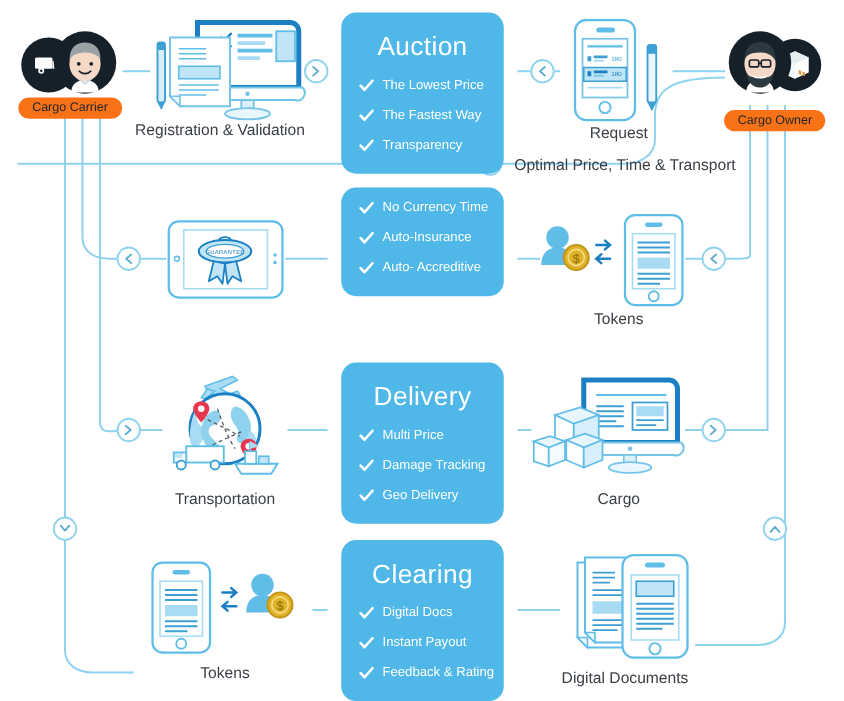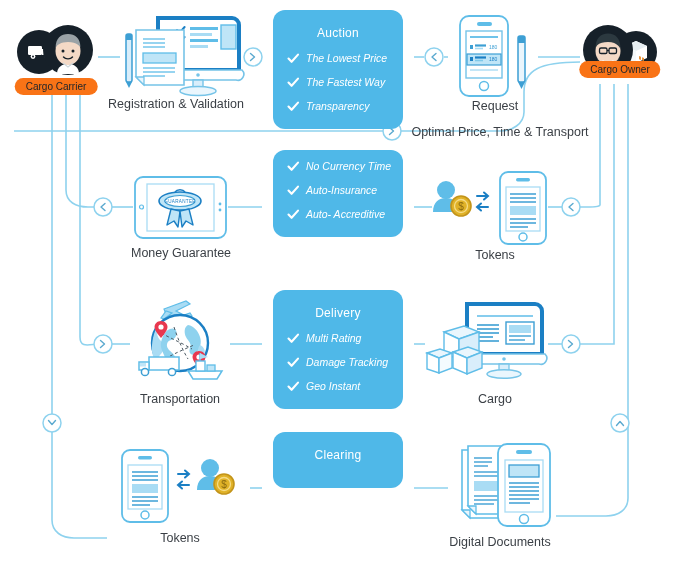--- a/index.html
+++ b/index.html
@@ -19,27 +19,27 @@
     width:130px;
     border-radius:12px;
     background:var(--cardblue,#4FB8E8);
     color:#ffffff;
     padding:10px 0 14px 0;
     box-sizing:border-box;
     z-index:4;
   }
   .card-title{
     text-align:center;
-    font-size:12px;
+    font-size:21px;
     letter-spacing:.3px;
     margin:6px 0 12px 0;
     color:#ffffff;
     font-weight:400;
   }
-  .bullets{margin:0;padding:0 0 0 14px;list-style:none;font-style:italic;}
+  .bullets{margin:0;padding:0 0 0 14px;list-style:none;}
   .bullets li{
     display:flex;align-items:flex-start;
     font-size:10.5px;
     line-height:13px;
     margin-bottom:11px;
     color:#ffffff;
     white-space:nowrap;
   }
   .bullets li:last-child{margin-bottom:2px;}
   .tick{
@@ -208,21 +208,21 @@
         <path d="M23,56 C23,49 28,46 34,46 C40,46 45,49 45,56 Z" fill="#ffffff"></path>
         <ellipse cx="34" cy="33" rx="12.5" ry="14" fill="#f4d9c6"></ellipse>
         <path d="M21.5,31 C21.5,20 26.5,15.5 34,15.5 C41.5,15.5 46.5,20 46.5,31 C46.5,31 44,24 34,24 C24,24 22,28 21.5,31 Z" fill="#2c3940"></path>
         <path d="M23,38 C23,46 27,52 34,52 C41,52 45,46 45,38 C45,44 40,44 34,44 C28,44 23,44 23,38 Z" fill="#2c3940"></path>
         <rect x="25.5" y="30" width="7.5" height="5.5" rx="1.6" fill="none" stroke="#162029" stroke-width="1.3"></rect>
         <rect x="35" y="30" width="7.5" height="5.5" rx="1.6" fill="none" stroke="#162029" stroke-width="1.3"></rect>
         <path d="M33,32.5 L35,32.5" stroke="#162029" stroke-width="1.2"></path>
         <path d="M29,43 C31,44.6 37,44.6 39,43" fill="none" stroke="#ffffff" stroke-width="1.3" stroke-linecap="round"></path>
       </g>
     </svg>
-    <div class="avatar-pill" style="top:43px;">Cargo Owner</div>
+    <div class="avatar-pill" style="top:70px;">Cargo Owner</div>
   </div>
 
   <div class="illus" style="left:120px;top:12px;">
     <svg width="126" height="90" viewBox="0 0 126 90">
 
       <path d="M38,6 L112,6 A7,7 0 0 1 119,13 L119,58 L38,58 Z" fill="none" stroke="#1b7fc4" stroke-width="4"></path>
       <path d="M34,58 L122,58 A6,6 0 0 1 116,68 L40,68 A6,6 0 0 1 34,58 Z" fill="#ffffff" stroke="#76c4e8" stroke-width="1.6"></path>
       <circle cx="78" cy="63" r="1.8" fill="#76c4e8"></circle>
       <path d="M73,68 L83,68 L83,76 L73,76 Z" fill="#d9eefb" stroke="#76c4e8" stroke-width="1.4"></path>
       <ellipse cx="78" cy="79" rx="18" ry="4.5" fill="#eaf6fd" stroke="#76c4e8" stroke-width="1.5"></ellipse>
@@ -324,21 +324,20 @@
       <circle cx="87" cy="35" r="1.4" fill="#5fbde8"></circle>
 
       <ellipse cx="47" cy="26" rx="21" ry="9" fill="#bfe5f7" stroke="#1b7fc4" stroke-width="1.6"></ellipse>
       <ellipse cx="47" cy="26" rx="15" ry="5.5" fill="#ffffff" stroke="#3d9fd4" stroke-width="1.1"></ellipse>
       <text x="47" y="28" font-size="4.6" text-anchor="middle" fill="#1b7fc4" font-family="Liberation Sans, sans-serif" letter-spacing="0.3">GUARANTEE</text>
       <path d="M38,34 L34,50 L41,46 L45,52 L47,36 Z" fill="#bfe5f7" stroke="#1b7fc4" stroke-width="1.4" stroke-linejoin="round"></path>
       <path d="M56,34 L60,50 L53,46 L49,52 L47,36 Z" fill="#bfe5f7" stroke="#1b7fc4" stroke-width="1.4" stroke-linejoin="round"></path>
       <path d="M42,17 C44,14 50,14 52,17" fill="none" stroke="#1b7fc4" stroke-width="1.4"></path>
     </svg>
   </div>
-  <div class="caption" style="left:120px;top:246px;width:122px;">Money Guarantee</div>
 
   <div class="card" style="left:273px;top:150px;">
     <ul class="bullets">
       <li>
         <span class="tick">
             <svg width="13" height="11" viewBox="0 0 13 11">
               <path d="M1.5,5.5 L4.6,8.8 L11,1.6" fill="none" stroke="#ffffff" stroke-width="2.1" stroke-linecap="round" stroke-linejoin="round"></path>
             </svg>
           </span>
         <span>No Currency Time</span>
@@ -449,37 +448,37 @@
 
   <div class="card" style="left:273px;top:290px;">
     <div class="card-title">Delivery</div>
     <ul class="bullets">
       <li>
         <span class="tick">
             <svg width="13" height="11" viewBox="0 0 13 11">
               <path d="M1.5,5.5 L4.6,8.8 L11,1.6" fill="none" stroke="#ffffff" stroke-width="2.1" stroke-linecap="round" stroke-linejoin="round"></path>
             </svg>
           </span>
-        <span>Multi Rating</span>
+        <span>Multi Price</span>
       </li>
       <li>
         <span class="tick">
             <svg width="13" height="11" viewBox="0 0 13 11">
               <path d="M1.5,5.5 L4.6,8.8 L11,1.6" fill="none" stroke="#ffffff" stroke-width="2.1" stroke-linecap="round" stroke-linejoin="round"></path>
             </svg>
           </span>
         <span>Damage Tracking</span>
       </li>
       <li>
         <span class="tick">
             <svg width="13" height="11" viewBox="0 0 13 11">
               <path d="M1.5,5.5 L4.6,8.8 L11,1.6" fill="none" stroke="#ffffff" stroke-width="2.1" stroke-linecap="round" stroke-linejoin="round"></path>
             </svg>
           </span>
-        <span>Geo Instant</span>
+        <span>Geo Delivery</span>
       </li>
     </ul>
   </div>
 
   <div class="illus" style="left:423px;top:300px;">
     <svg width="125" height="85" viewBox="0 0 125 85">
 
       <path d="M44,4 L112,4 A7,7 0 0 1 119,11 L119,54 L44,54 Z" fill="none" stroke="#1b7fc4" stroke-width="4"></path>
       <path d="M40,54 L122,54 A6,6 0 0 1 116,64 L46,64 A6,6 0 0 1 40,54 Z" fill="#ffffff" stroke="#76c4e8" stroke-width="1.6"></path>
       <circle cx="81" cy="59" r="1.8" fill="#76c4e8"></circle>
@@ -545,20 +544,46 @@
 
       <circle cx="106" cy="36" r="10" fill="#e0b228" stroke="#c39419" stroke-width="1.6"></circle>
       <circle cx="106" cy="36" r="6.5" fill="none" stroke="#f6dc86" stroke-width="1.3"></circle>
       <text x="106" y="40" font-size="10" text-anchor="middle" fill="#8a6a10" font-family="Liberation Sans, sans-serif">$</text>
     </svg>
   </div>
   <div class="caption" style="left:140px;top:531px;width:80px;">Tokens</div>
 
   <div class="card" style="left:273px;top:432px;">
     <div class="card-title">Clearing</div>
+    <ul class="bullets">
+      <li>
+        <span class="tick">
+            <svg width="13" height="11" viewBox="0 0 13 11">
+              <path d="M1.5,5.5 L4.6,8.8 L11,1.6" fill="none" stroke="#ffffff" stroke-width="2.1" stroke-linecap="round" stroke-linejoin="round"></path>
+            </svg>
+          </span>
+        <span>Digital Docs</span>
+      </li>
+      <li>
+        <span class="tick">
+            <svg width="13" height="11" viewBox="0 0 13 11">
+              <path d="M1.5,5.5 L4.6,8.8 L11,1.6" fill="none" stroke="#ffffff" stroke-width="2.1" stroke-linecap="round" stroke-linejoin="round"></path>
+            </svg>
+          </span>
+        <span>Instant Payout</span>
+      </li>
+      <li>
+        <span class="tick">
+            <svg width="13" height="11" viewBox="0 0 13 11">
+              <path d="M1.5,5.5 L4.6,8.8 L11,1.6" fill="none" stroke="#ffffff" stroke-width="2.1" stroke-linecap="round" stroke-linejoin="round"></path>
+            </svg>
+          </span>
+        <span>Feedback &amp; Rating</span>
+      </li>
+    </ul>
   </div>
 
   <div class="illus" style="left:450px;top:440px;">
     <svg width="110" height="92" viewBox="0 0 110 92">
 
       <path d="M12,10 L54,10 L54,78 L20,78 L12,70 Z" fill="#ffffff" stroke="#5fbde8" stroke-width="1.6"></path>
       <path d="M12,70 L20,70 L20,78 Z" fill="#eaf6fd" stroke="#5fbde8" stroke-width="1.3"></path>
 
       <path d="M18,6 L60,6 L60,74 L26,74 L18,66 Z" fill="#ffffff" stroke="#5fbde8" stroke-width="1.6"></path>
       <path d="M18,66 L26,66 L26,74 Z" fill="#eaf6fd" stroke="#5fbde8" stroke-width="1.3"></path>

